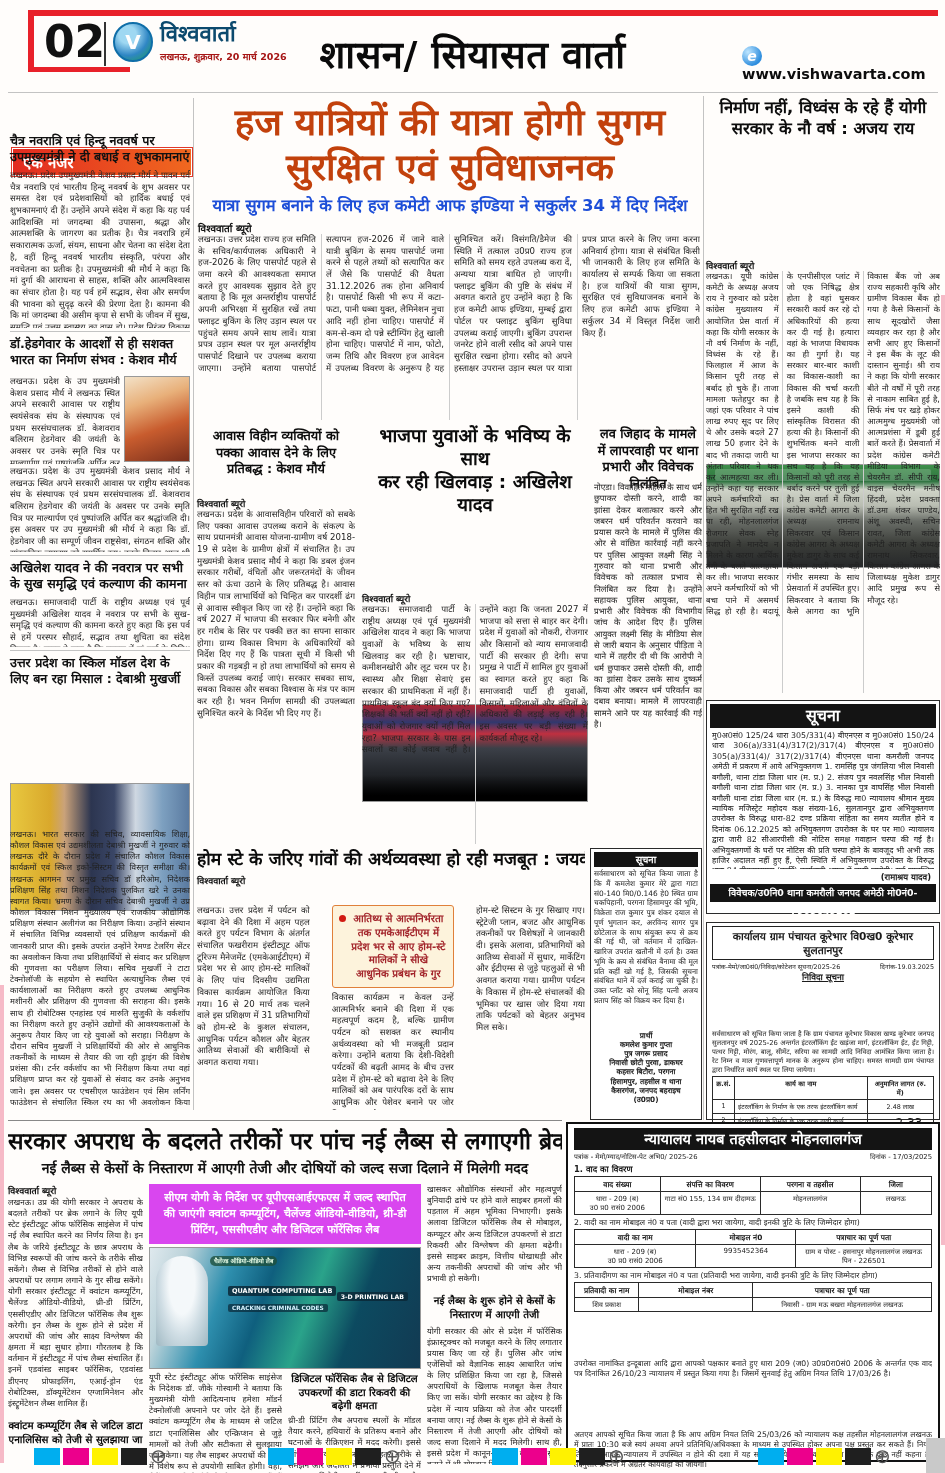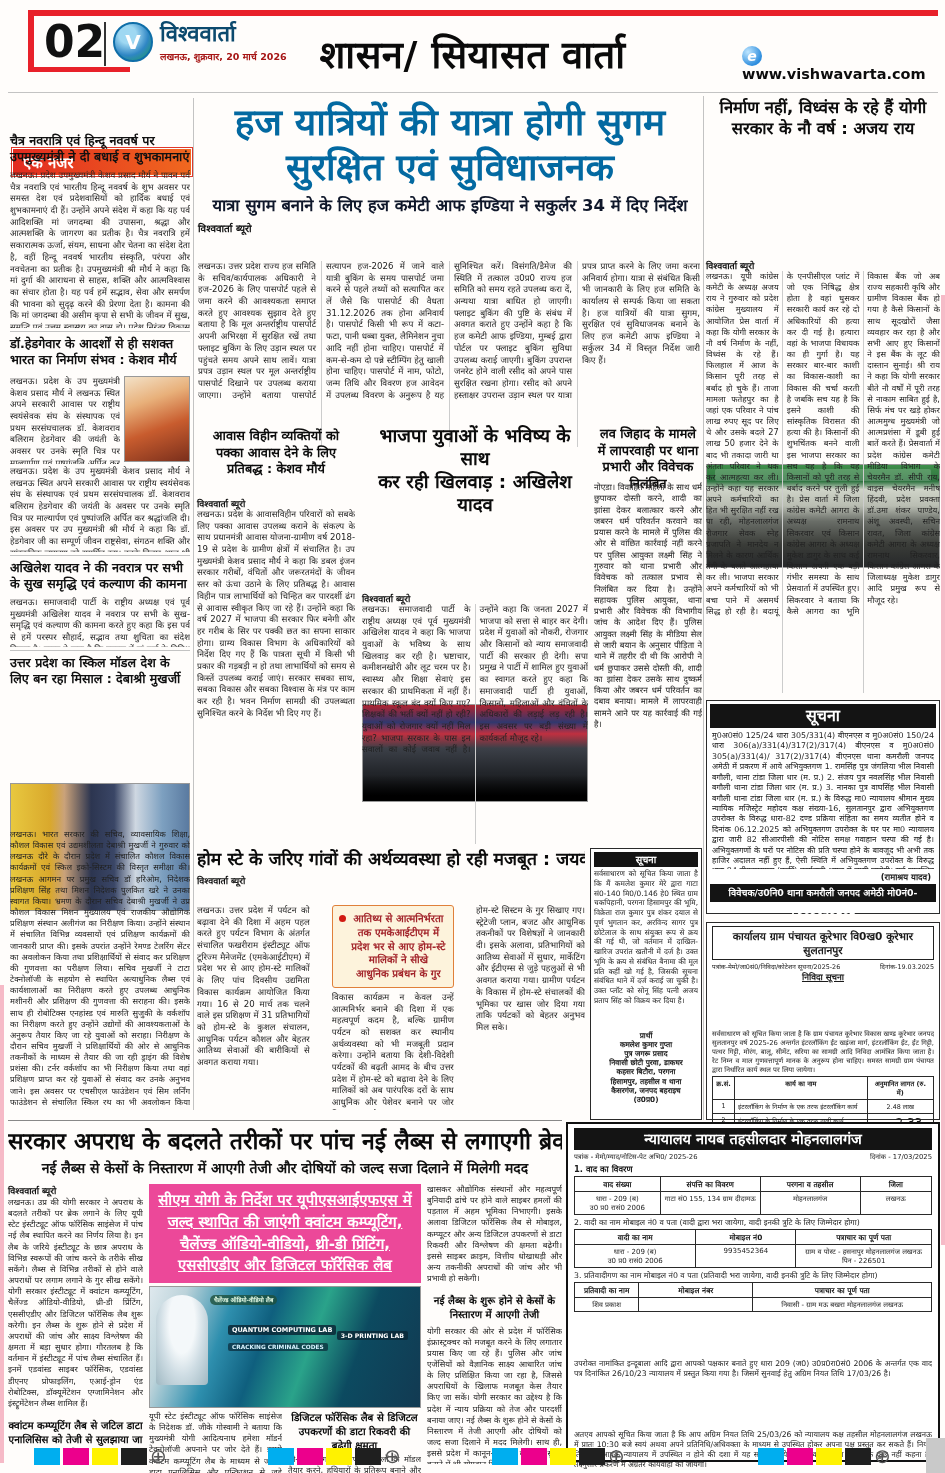--- a/index.html
+++ b/index.html
@@ -20,36 +20,36 @@
      background:radial-gradient(circle at 30% 30%,#bfe6ff,#2f8ede 70%);color:#fff;text-align:center;
      line-height:20px;font-weight:bold;font-size:14px;font-style:italic;vertical-align:-4px;margin-right:5px;}
   .eknazar{background:linear-gradient(90deg,#e22a20,#f0681f);color:#fff;font-weight:bold;font-size:15px;
      padding:3px 10px;border:1px solid #fff;outline:1.5px solid #e0392b;}
   .sb-head{font-size:12.6px;font-weight:bold;line-height:1.3;color:#111;}
   .body-txt{font-size:8.6px;line-height:1.36;text-align:justify;color:#222;overflow:hidden;}
   .body-sm{font-size:8.2px;line-height:1.32;text-align:justify;color:#222;overflow:hidden;margin-top:47px;}
   .byline{font-size:10px;font-weight:bold;color:#111;}
   .rule-h{background:#c3c3c3;height:1px;}
   .rule-v{background:#c3c3c3;width:1px;}
-  .main-hl{font-size:37px;font-weight:bold;text-align:center;line-height:1.22;color:#0369a1;}
-  .main-sub{font-size:16.5px;font-weight:bold;text-align:center;color:#0f172a;}
-  .cols4{column-count:4;column-gap:10px;column-rule:1px solid #ccc;margin-top:27px;}
+  .main-hl{font-size:37px;font-weight:bold;text-align:center;line-height:1.22;color:#c2410c;}
+  .main-sub{font-size:16.5px;font-weight:bold;text-align:center;color:#1d4ed8;}
+  .cols4{column-count:4;column-gap:10px;column-rule:1px solid #ccc;}
   .cols3{column-count:3;column-gap:8px;column-rule:1px solid #ccc;}
   .cols2{column-count:2;column-gap:9px;column-rule:1px solid #ccc;}
   .mid-hl{font-size:18.5px;font-weight:bold;text-align:center;line-height:1.25;color:#0c0c0c;}
   .sm-hl{font-size:12.8px;font-weight:bold;text-align:center;line-height:1.3;color:#0c0c0c;}
   .photo{position:relative;overflow:hidden;border:1px solid #999;box-sizing:border-box;}
   .blackbar{background:#141414;color:#fff;font-weight:bold;text-align:center;}
   .notice-box{border:1.6px solid #2a2a2a;background:#fff;box-sizing:border-box;}
   .quote-box{border:1.6px solid #e0803a;background:#fdf3dc;border-radius:3px;box-sizing:border-box;
      padding:6px 7px 6px 18px;position:relative;}
   .quote-box .dot{position:absolute;left:6px;top:9px;width:7px;height:7px;border-radius:50%;background:#d11a12;}
   .quote-txt{font-size:10.2px;font-weight:bold;color:#a3262c;line-height:1.35;text-align:center;}
-  .blue-box{background:#ec4899;color:#fff;font-weight:bold;font-size:15px;text-align:center;
-     line-height:1.45;padding:6px 8px;box-sizing:border-box;text-decoration:underline;}
+  .blue-box{background:#d946ef;color:#fff;font-weight:bold;font-size:11px;text-align:center;
+     line-height:1.45;padding:6px 8px;box-sizing:border-box;}
   .cross-head{font-size:10.2px;font-weight:bold;text-align:center;line-height:1.35;color:#0c0c0c;margin:4px 0;}
   table{border-collapse:collapse;width:100%;}
   .ntbl th,.ntbl td{border:1px solid #2a2a2a;font-size:7px;padding:2px 3px;text-align:center;vertical-align:top;}
   .ntbl th{font-weight:bold;font-size:7.4px;}
   .pre{white-space:pre-line;}
   .sign{font-size:8px;font-weight:bold;line-height:1.4;}
   .regset{display:flex;align-items:center;gap:3px;}
   .regsq{width:26px;height:17px;display:inline-block;}
   .regmark{font-size:20px;color:#555;line-height:17px;}
   .edge-pink{background:#f6bac7;}

